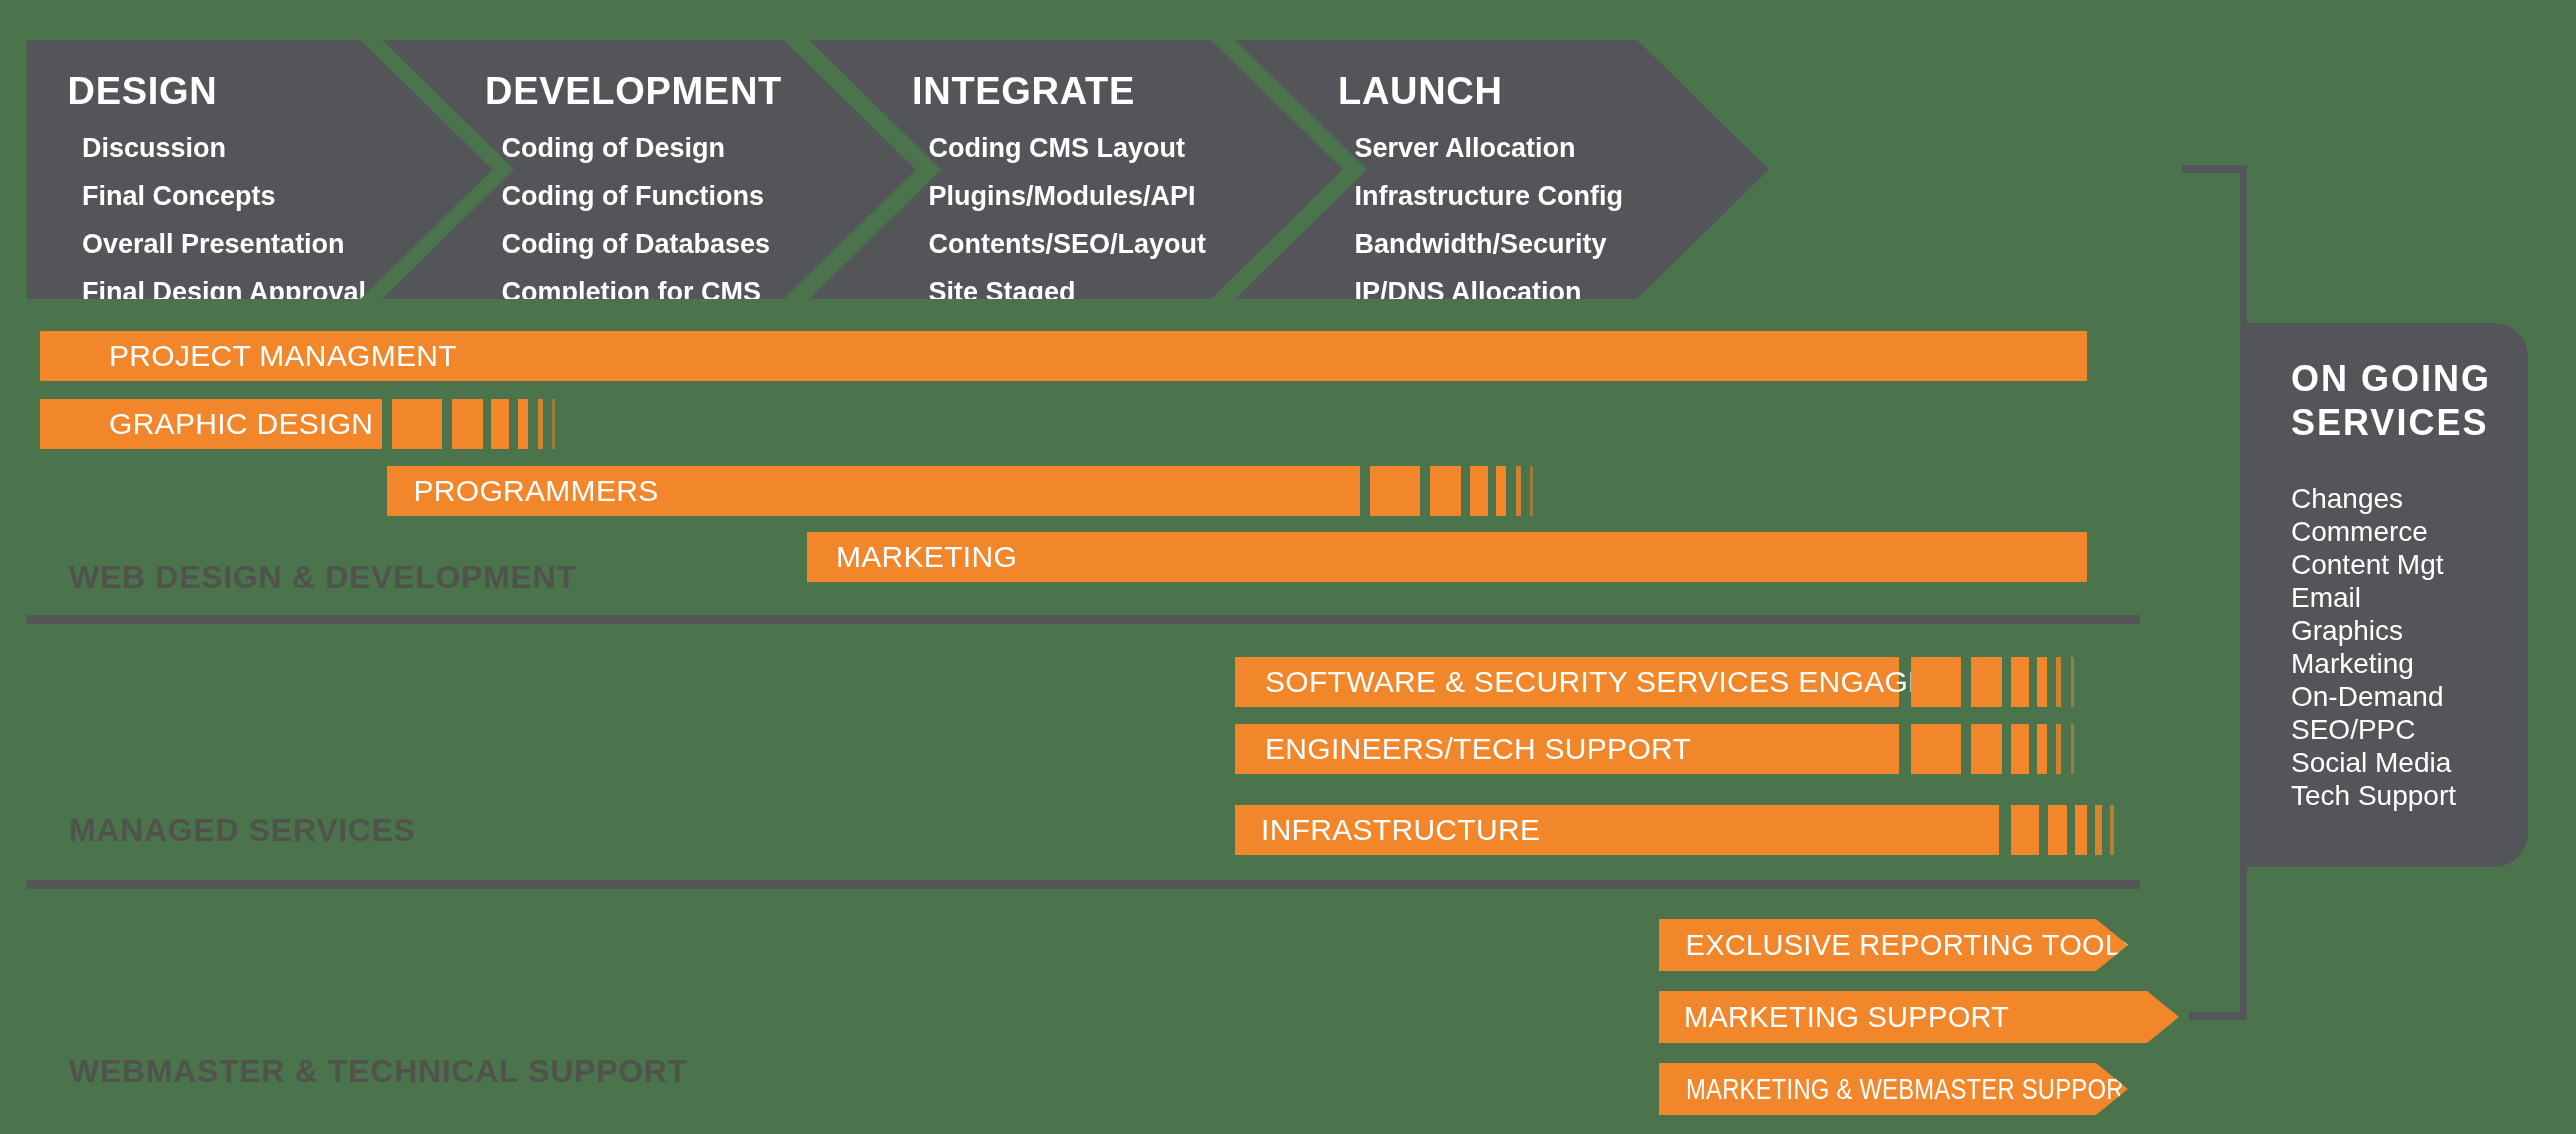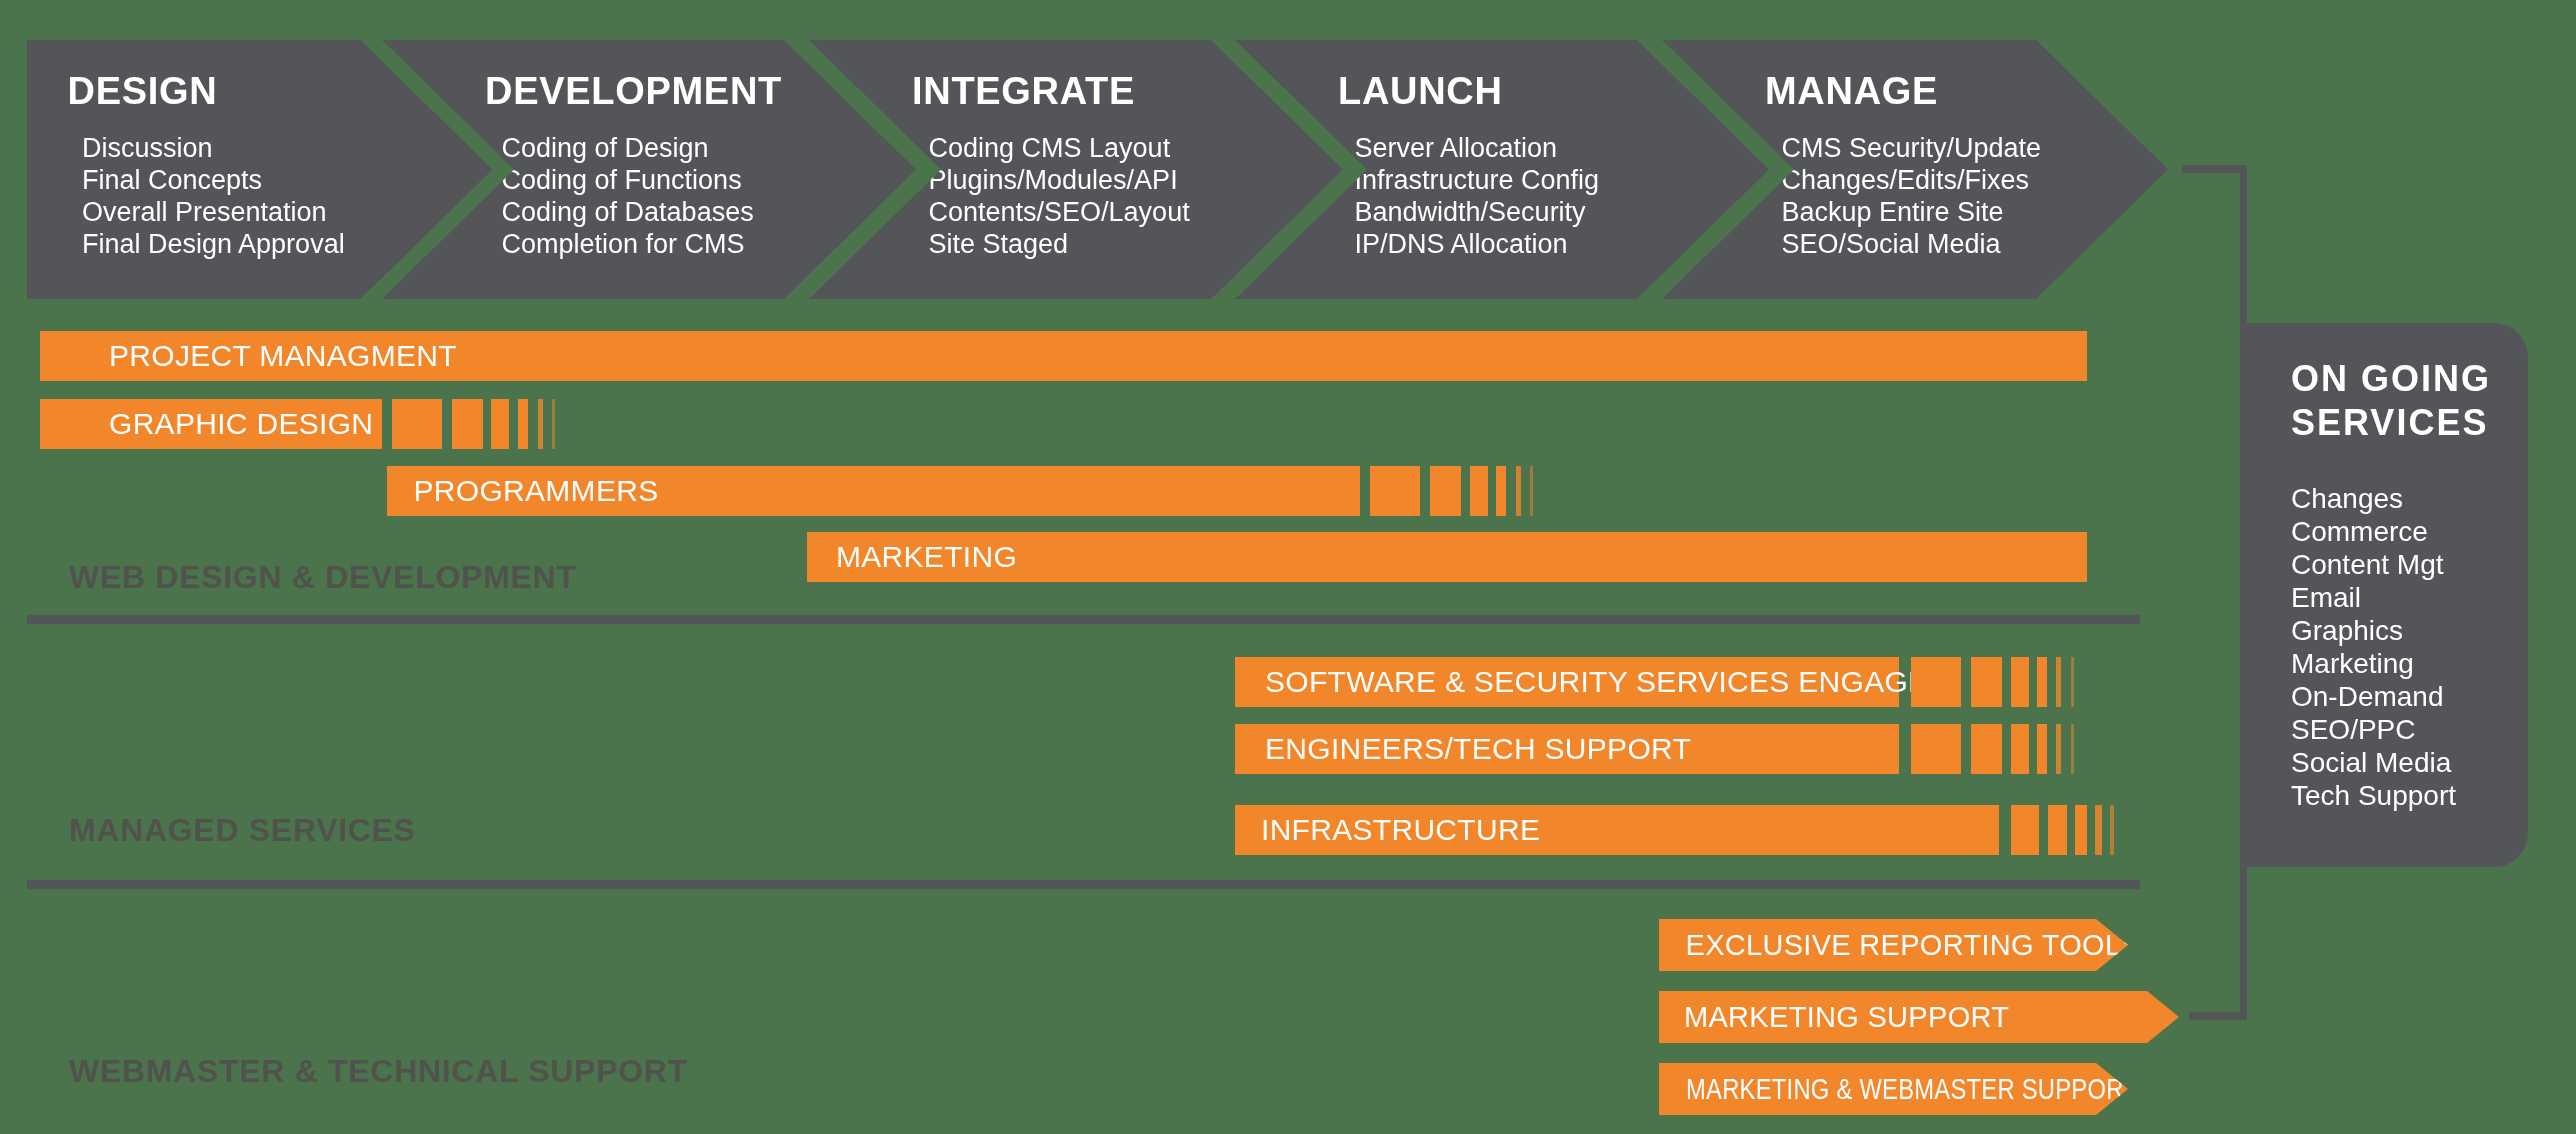--- a/index.html
+++ b/index.html
@@ -26,21 +26,21 @@
     color:var(--text-white);
   }
   .chev.first{
     clip-path:polygon(0 0, calc(100% - 132px) 0, 100% 50%, calc(100% - 132px) 100%, 0 100%);
   }
   .chev .ph-title{
     font-size:38px;font-weight:bold;letter-spacing:0.7px;
     margin:30px 0 18.5px 0;
   }
   .chev .ph-item{
-    font-size:27px;line-height:32px;font-weight:400;
+    font-size:27px;line-height:32px;font-weight:700;margin-top:16px;
   }
   
   .bar{
     position:absolute;background:var(--orange);
     display:flex;align-items:center;
     color:var(--text-white);font-size:30px;letter-spacing:0.3px;
     white-space:nowrap;box-sizing:border-box;
   }
   .dash{position:absolute;background:var(--orange);}
   .divider{position:absolute;left:26.5px;width:2113px;height:8.6px;background:var(--gray);}
@@ -111,29 +111,20 @@
   <div class="chev" style="left:1235px;width:534px;padding-left:103px;">
     <div class="ph-title">LAUNCH</div>
     <div style="margin-left:16.5px;">
       <div class="ph-item">Server Allocation</div>
       <div class="ph-item">Infrastructure Config</div>
       <div class="ph-item">Bandwidth/Security</div>
       <div class="ph-item">IP/DNS Allocation</div>
     </div>
   </div>
 
-  <div class="chev" style="left:1662px;width:506px;padding-left:103px;">
-    <div class="ph-title">MANAGE</div>
-    <div style="margin-left:16.5px;">
-      <div class="ph-item">CMS Security/Update</div>
-      <div class="ph-item">Changes/Edits/Fixes</div>
-      <div class="ph-item">Backup Entire Site</div>
-      <div class="ph-item">SEO/Social Media</div>
-    </div>
-  </div>
 
   <div class="bar" style="left:40px;top:331px;width:2047px;height:50px;padding-left:69px;">
     <span>PROJECT MANAGMENT</span>
   </div>
 
   <div class="bar" style="left:40px;top:399px;width:342px;height:50px;padding-left:69px;text-align:right;">
     <span>GRAPHIC DESIGN</span>
   </div>
   <div class="dash" style="left:392px;top:399px;width:50px;height:50px;"></div>
   <div class="dash" style="left:452px;top:399px;width:31px;height:50px;"></div>

